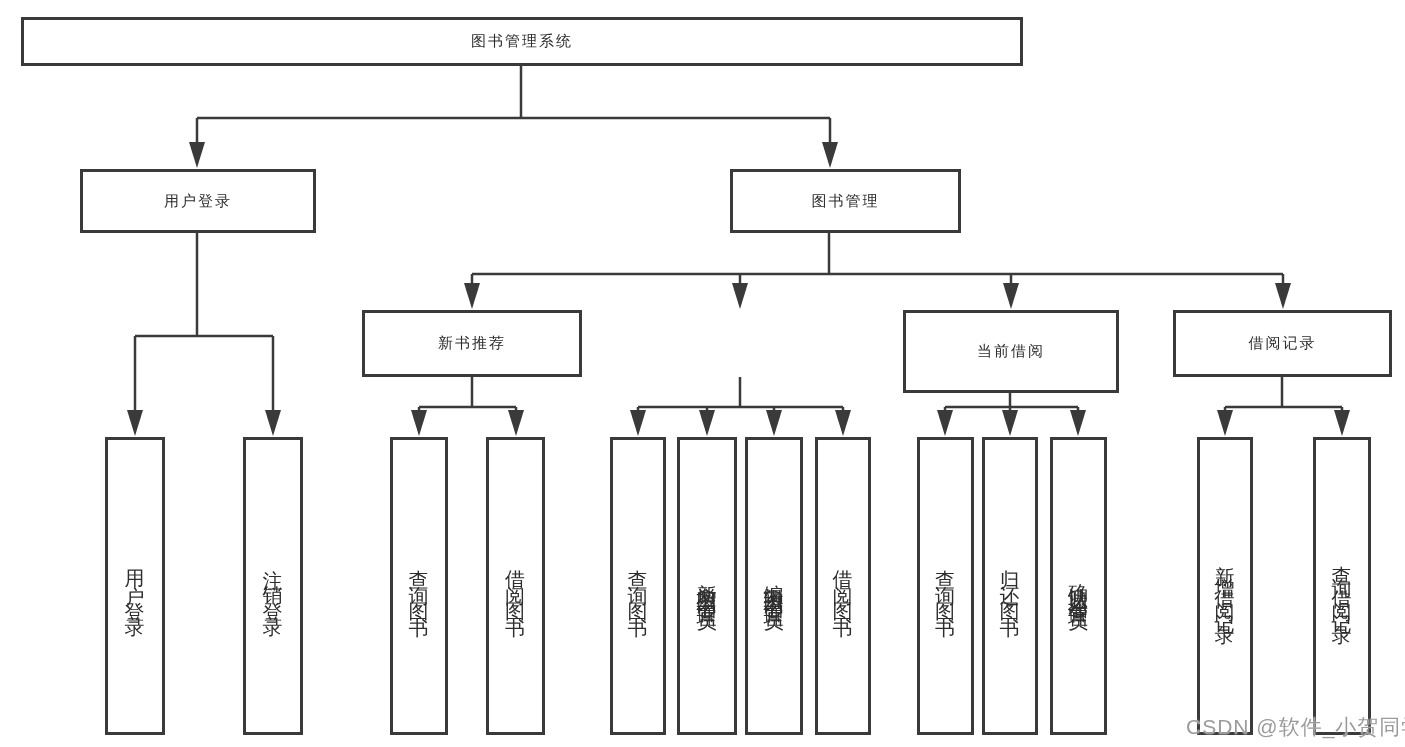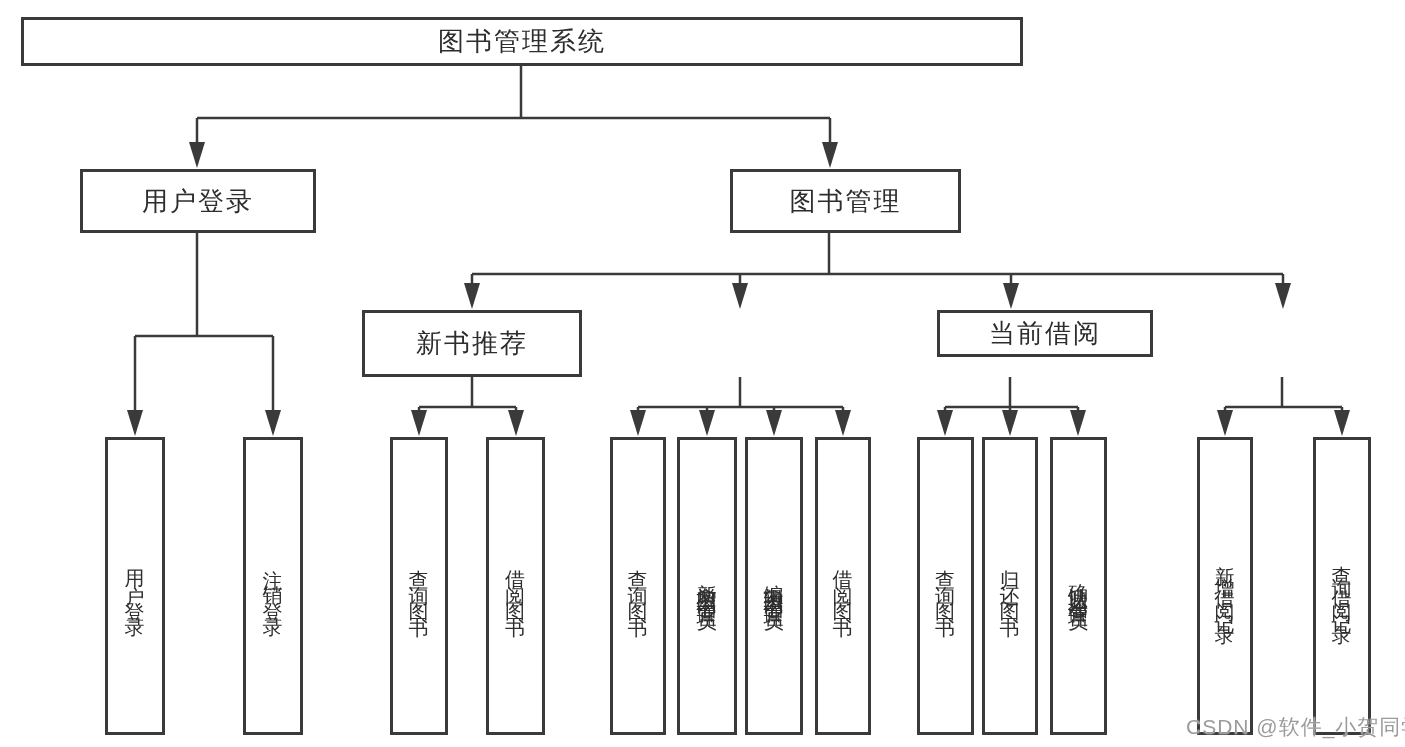--- a/index.html
+++ b/index.html
@@ -16,21 +16,21 @@
     position: absolute;
     box-sizing: border-box;
     border: 3px solid #3a3a3a;
     background: #ffffff;
     display: flex;
     align-items: center;
     justify-content: center;
     text-align: center;
   }
   .h-label {
-    font-size: 26px;
+    font-size: 15px;
     letter-spacing: 2px;
     white-space: nowrap;
   }
   .leaf .v-label {
     writing-mode: vertical-rl;
     text-orientation: mixed;
     font-size: 20px;
     line-height: 1.0;
   }
   #connectors { position: absolute; left: 0; top: 0; }
@@ -43,21 +43,21 @@
     letter-spacing: 1px;
     white-space: nowrap;
     text-shadow: 0 0 2px #ffffff;
   }
   
   .n-root      { left: 21px;   top: 17px;  width: 1002px; height: 49px; }
   .n-userlogin { left: 80px;   top: 169px; width: 236px;  height: 64px; }
   .n-bookmgmt  { left: 714px;  top: 169px; width: 231px;  height: 64px; margin-left: 16px; }
   .n-newrec    { left: 362px;  top: 310px; width: 220px;  height: 67px; }
   .n-borrow    { left: 633px;  top: 310px; width: 214px;  height: 67px; }
-  .n-current   { left: 903px;  top: 310px; width: 216px;  height: 47px; margin-left: 34px; }
+  .n-current   { left: 903px;  top: 310px; width: 216px;  height: 83px; }
   .n-records   { left: 1173px; top: 310px; width: 219px;  height: 67px; }
   .leaf        { top: 437px;   height: 298px; }
   .l-login     { left: 105px;  width: 60px; }
   .l-logout    { left: 243px;  width: 60px; }
   .l-recq      { left: 390px;  width: 58px; }
   .l-recb      { left: 486px;  width: 59px; }
   .l-borq      { left: 610px;  width: 56px; }
   .l-boradd    { left: 677px;  width: 60px; }
   .l-boredit   { left: 745px;  width: 58px; }
   .l-borb      { left: 815px;  width: 56px; }
@@ -144,20 +144,23 @@
   <div class="box n-bookmgmt">
     <span class="h-label">图书管理</span>
   </div>
 
   <div class="box n-newrec">
     <span class="h-label">新书推荐</span>
   </div>
   <div class="box n-current">
     <span class="h-label">当前借阅</span>
   </div>
+  <div class="box n-records">
+    <span class="h-label">借阅记录</span>
+  </div>
 
   <div class="box leaf l-login">
     <span class="v-label" style="letter-spacing: 16px;">用户登录</span>
   </div>
   <div class="box leaf l-logout">
     <span class="v-label" style="letter-spacing: 16px;">注销登录</span>
   </div>
   <div class="box leaf l-recq">
     <span class="v-label" style="letter-spacing: 16px;">查询图书</span>
   </div>

